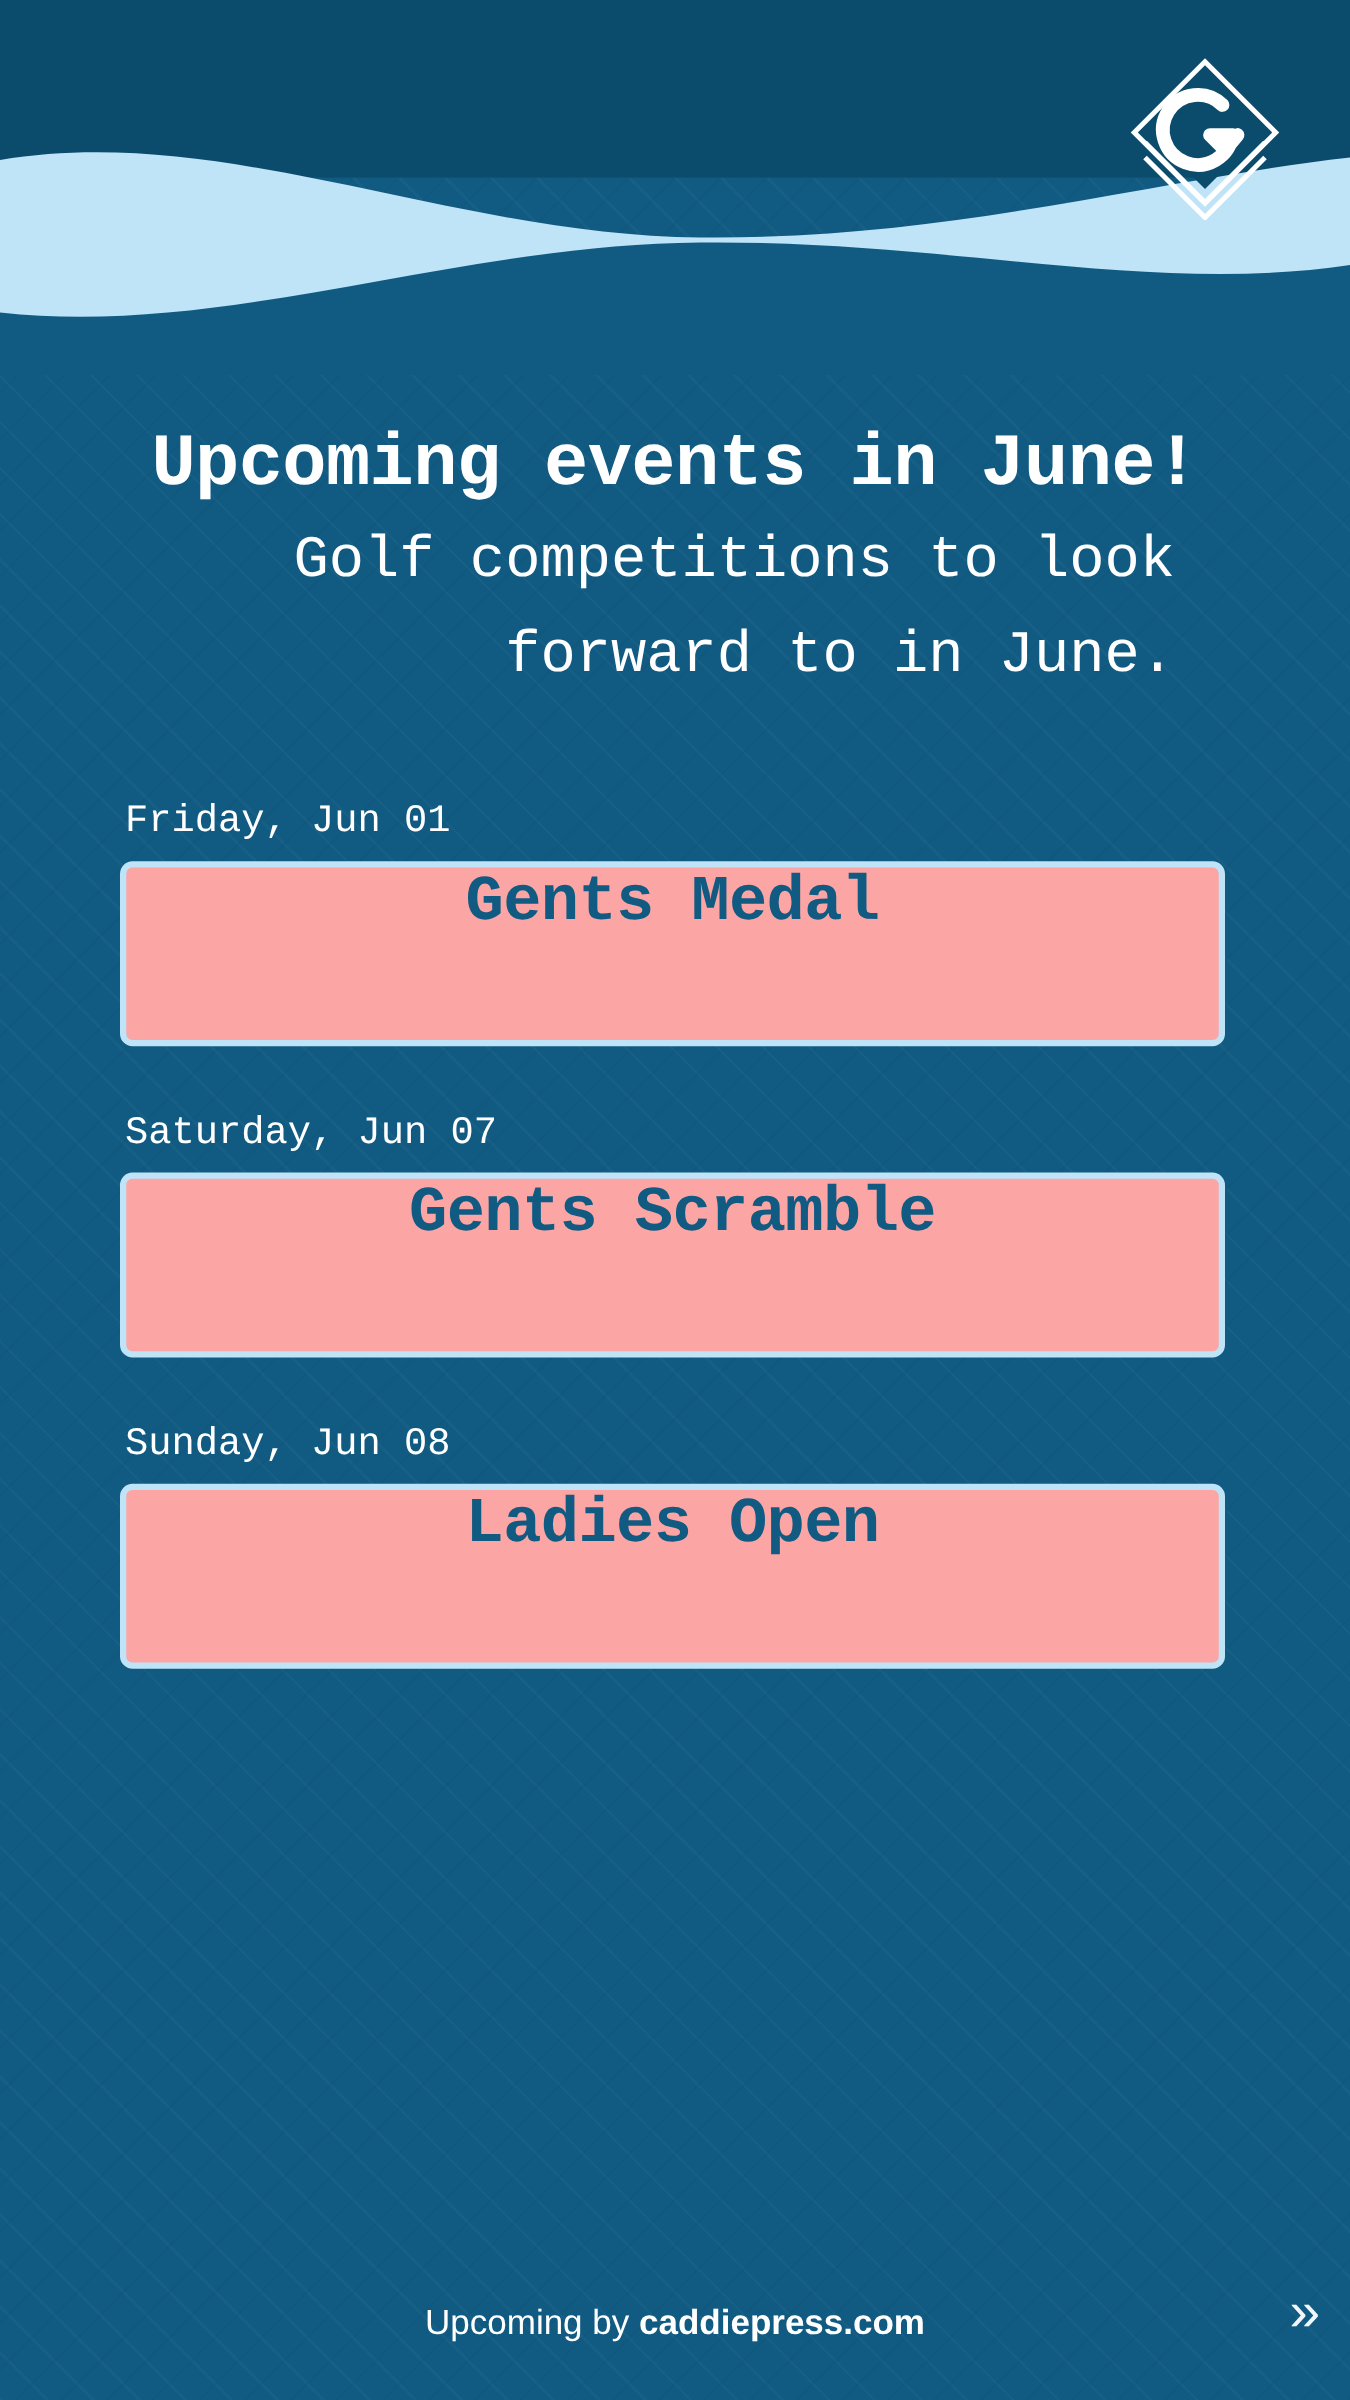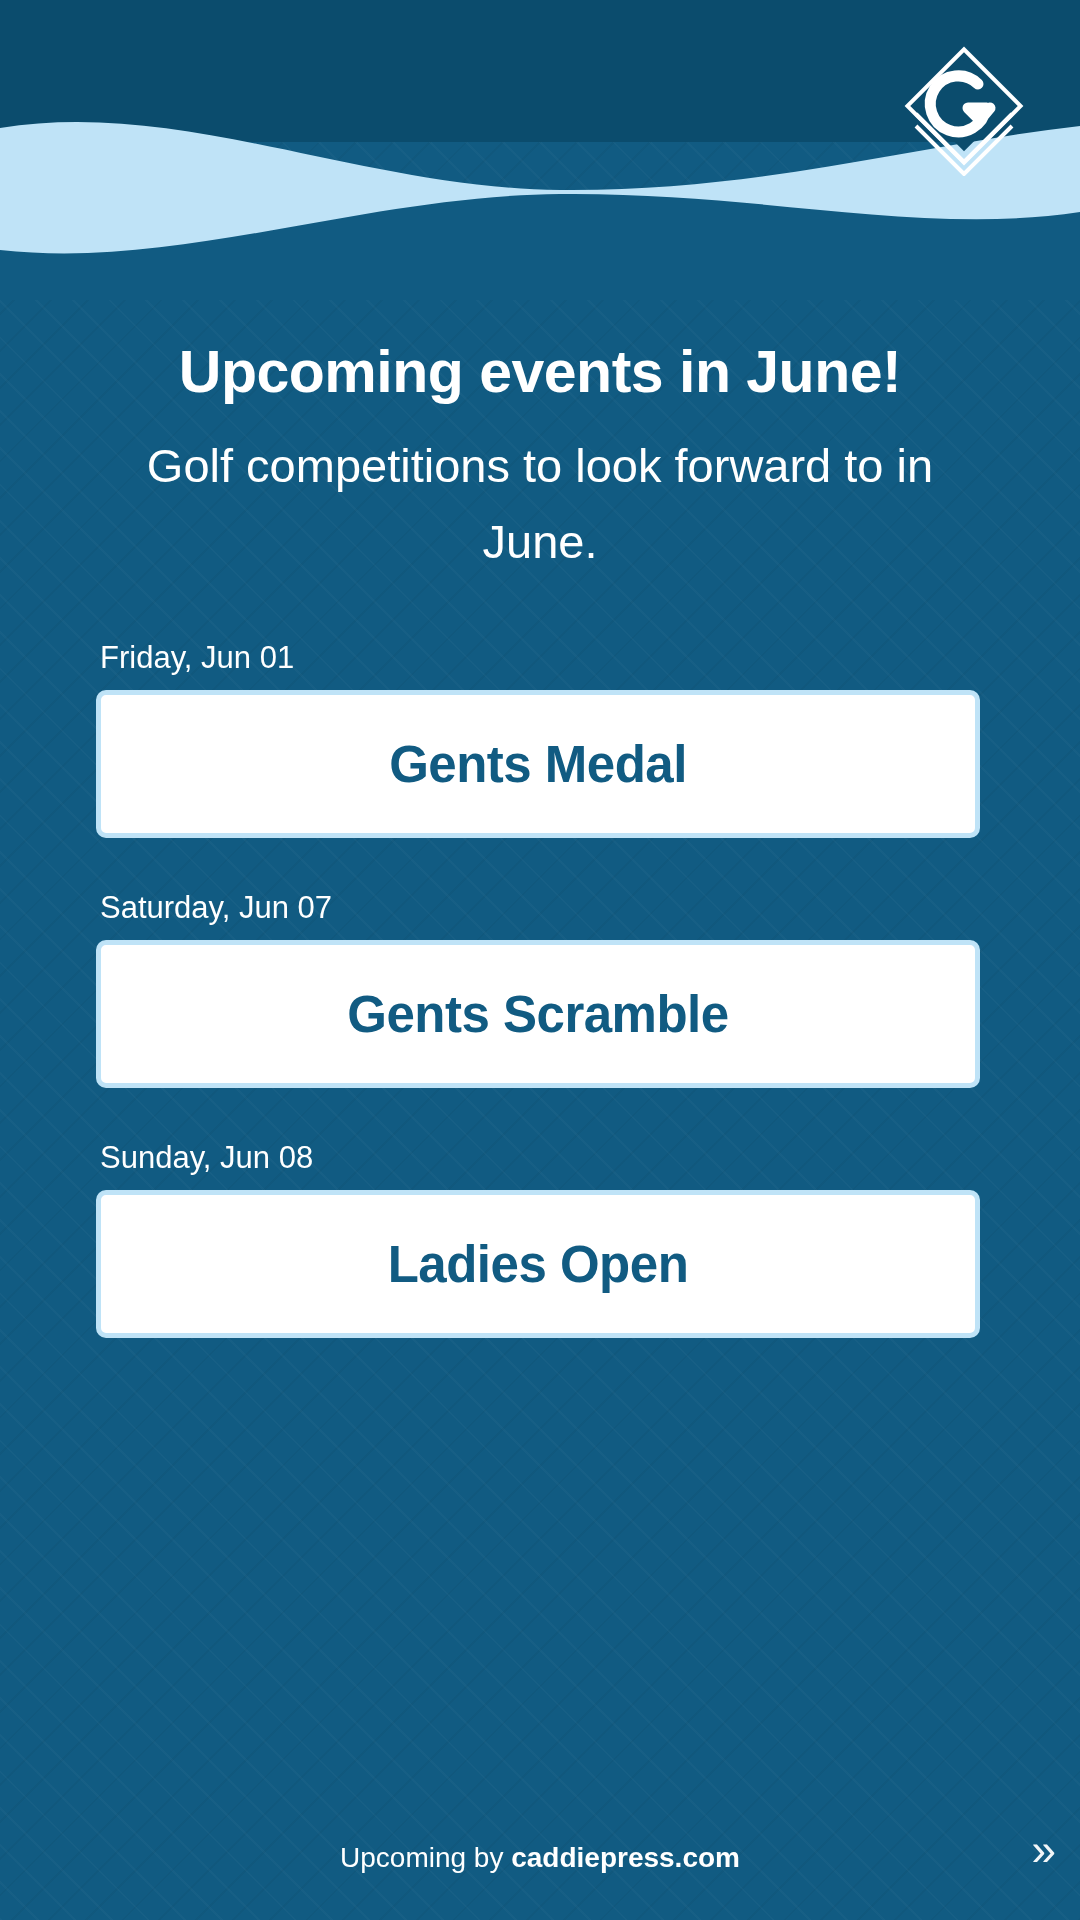--- a/index.html
+++ b/index.html
@@ -68,40 +68,41 @@
     z-index: 6;
   }
 
   
   .content {
     position: absolute;
     top: 0; left: 0;
     width: 1080px;
     height: 1858px;
     z-index: 5;
+    font-family: Liberation Mono, monospace;
   }
 
   .title {
     position: absolute;
     top: 338px;
     left: 0;
     width: 1080px;
     text-align: center;
     color: #ffffff;
     font-size: 59px;
     font-weight: bold;
     letter-spacing: -0.5px;
   }
 
   .subtitle {
     position: absolute;
-    top: 428px;
+    top: 412px;
     left: 140px;
     width: 800px;
-    text-align: center;
+    text-align: right;
     color: #ffffff;
     font-size: 47px;
     font-weight: normal;
     line-height: 76px;
   }
 
   .events {
     position: absolute;
     top: 640px;
     left: 96px;
@@ -116,25 +117,25 @@
     color: #ffffff;
     font-size: 31px;
     font-weight: normal;
     padding-left: 4px;
     margin-bottom: 14px;
   }
 
   .event-card {
     width: 884px;
     height: 148px;
-    background: #ffffff;
+    background: #fca5a5;
     border: 5px solid #bfe3f7;
     border-radius: 10px;
     display: flex;
-    align-items: center;
+    align-items: flex-start;
     justify-content: center;
   }
 
   .event-name {
     color: #115b82;
     font-size: 51px;
     font-weight: bold;
     letter-spacing: -0.5px;
   }
 

